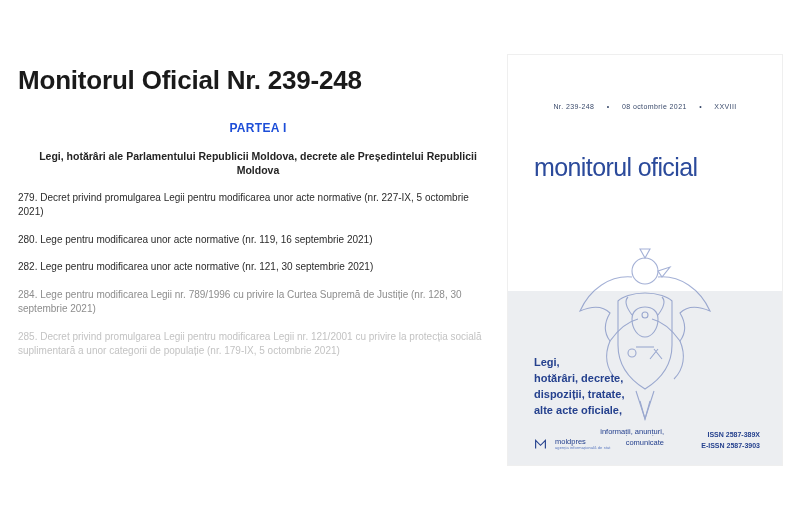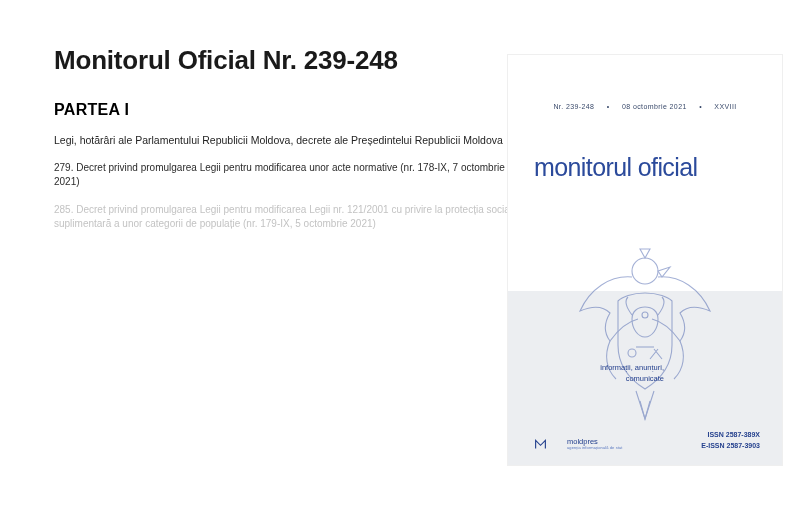--- a/index.html
+++ b/index.html
@@ -25,47 +25,48 @@
     left: 0;
     top: 22px;
     width: 800px;
     height: 440px;
     background: #ffffff;
   }
   
   .left-col {
     position: absolute;
     left: 18px;
-    top: 12px;
+    top: 32px;
     width: 480px;
     height: 420px;
     background: #ffffff;
-    margin-left: 36px;
   }
   .doc-title {
     font-size: 26px;
     font-weight: bold;
     color: #1a1a1a;
     letter-spacing: -0.2px;
     margin: 12px 0 0 0;
     line-height: 1.1;
   }
   .part-title {
-    font-size: 16px;
-    font-weight: bold;
-    color: #000000;
+    font-size: 12px;
+    font-weight: bold;
+    color: #1d4ed8;
     margin: 26px 0 0 0;
     letter-spacing: 0.3px;
+    text-align: center;
   }
   .subtitle {
     font-size: 10.5px;
-    font-weight: normal;
+    font-weight: bold;
     color: #242424;
     margin: 14px 0 0 0;
     line-height: 1.35;
+    text-align: center;
   }
   .entries {
     margin-top: 14px;
   }
   .entry {
     font-size: 10px;
     color: #2b2b2b;
     line-height: 1.45;
     margin-bottom: 13px;
     max-width: 470px;
@@ -164,21 +165,21 @@
     bottom: 14px;
     width: 274px;
     height: 30px;
   }
   .moldpres {
     position: absolute;
     left: 26px;
     bottom: 0;
     display: flex;
     align-items: center;
-    gap: 20px;
+    gap: 8px;
   }
   .moldpres .mark {
     width: 13px;
     height: 13px;
     color: #25418e;
   }
   .moldpres .mp-text {
     font-size: 7.5px;
     color: #25418e;
     line-height: 1.15;
@@ -214,21 +215,24 @@
 
 <div class="page">
   <div class="doc-band">
 
     <div class="left-col">
       <h1 class="doc-title">Monitorul Oficial Nr. 239-248</h1>
       <h2 class="part-title">PARTEA I</h2>
       <p class="subtitle">Legi, hotărâri ale Parlamentului Republicii Moldova, decrete ale Președintelui Republicii Moldova</p>
 
       <div class="entries">
-        <p class="entry">279. Decret privind promulgarea Legii pentru modificarea unor acte normative (nr. 178-IX, 7 octombrie 2021)</p>
+        <p class="entry">279. Decret privind promulgarea Legii pentru modificarea unor acte normative (nr. 227-IX, 5 octombrie 2021)</p>
+        <p class="entry">280. Lege pentru modificarea unor acte normative (nr. 119, 16 septembrie 2021)</p>
+        <p class="entry">282. Lege pentru modificarea unor acte normative (nr. 121, 30 septembrie 2021)</p>
+        <p class="entry fade1">284. Lege pentru modificarea Legii nr. 789/1996 cu privire la Curtea Supremă de Justiție (nr. 128, 30 septembrie 2021)</p>
         <p class="entry fade2">285. Decret privind promulgarea Legii pentru modificarea Legii nr. 121/2001 cu privire la protecția socială suplimentară a unor categorii de populație (nr. 179-IX, 5 octombrie 2021)</p>
       </div>
       <div class="fade-overlay"></div>
     </div>
 
     <div class="cover">
       <div class="cover-top"></div>
       <div class="cover-bottom"></div>
 
       <div class="cover-meta">
@@ -265,20 +269,24 @@
 
           <path d="M40 100 C34 114 36 128 46 138"></path>
           <path d="M110 100 C116 114 114 128 104 138"></path>
 
           <path d="M66 150 L75 178 L84 150"></path>
           <path d="M70 160 L75 178 L80 160"></path>
         </g>
       </svg>
 
       <div class="cover-text">
+        <div class="big" style="white-space: pre-line;">Legi,
+hotărâri, decrete,
+dispoziții, tratate,
+alte acte oficiale,</div>
         <div class="small" style="white-space: pre-line;">informații, anunțuri,
 comunicate</div>
       </div>
 
       <div class="cover-footer">
         <div class="moldpres">
           <svg class="mark" viewBox="0 0 16 16">
             <path d="M2 13 L2 3 L8 9 L14 3 L14 13" fill="none" stroke="#25418e" stroke-width="1.4"></path>
           </svg>
           <div class="mp-text">

